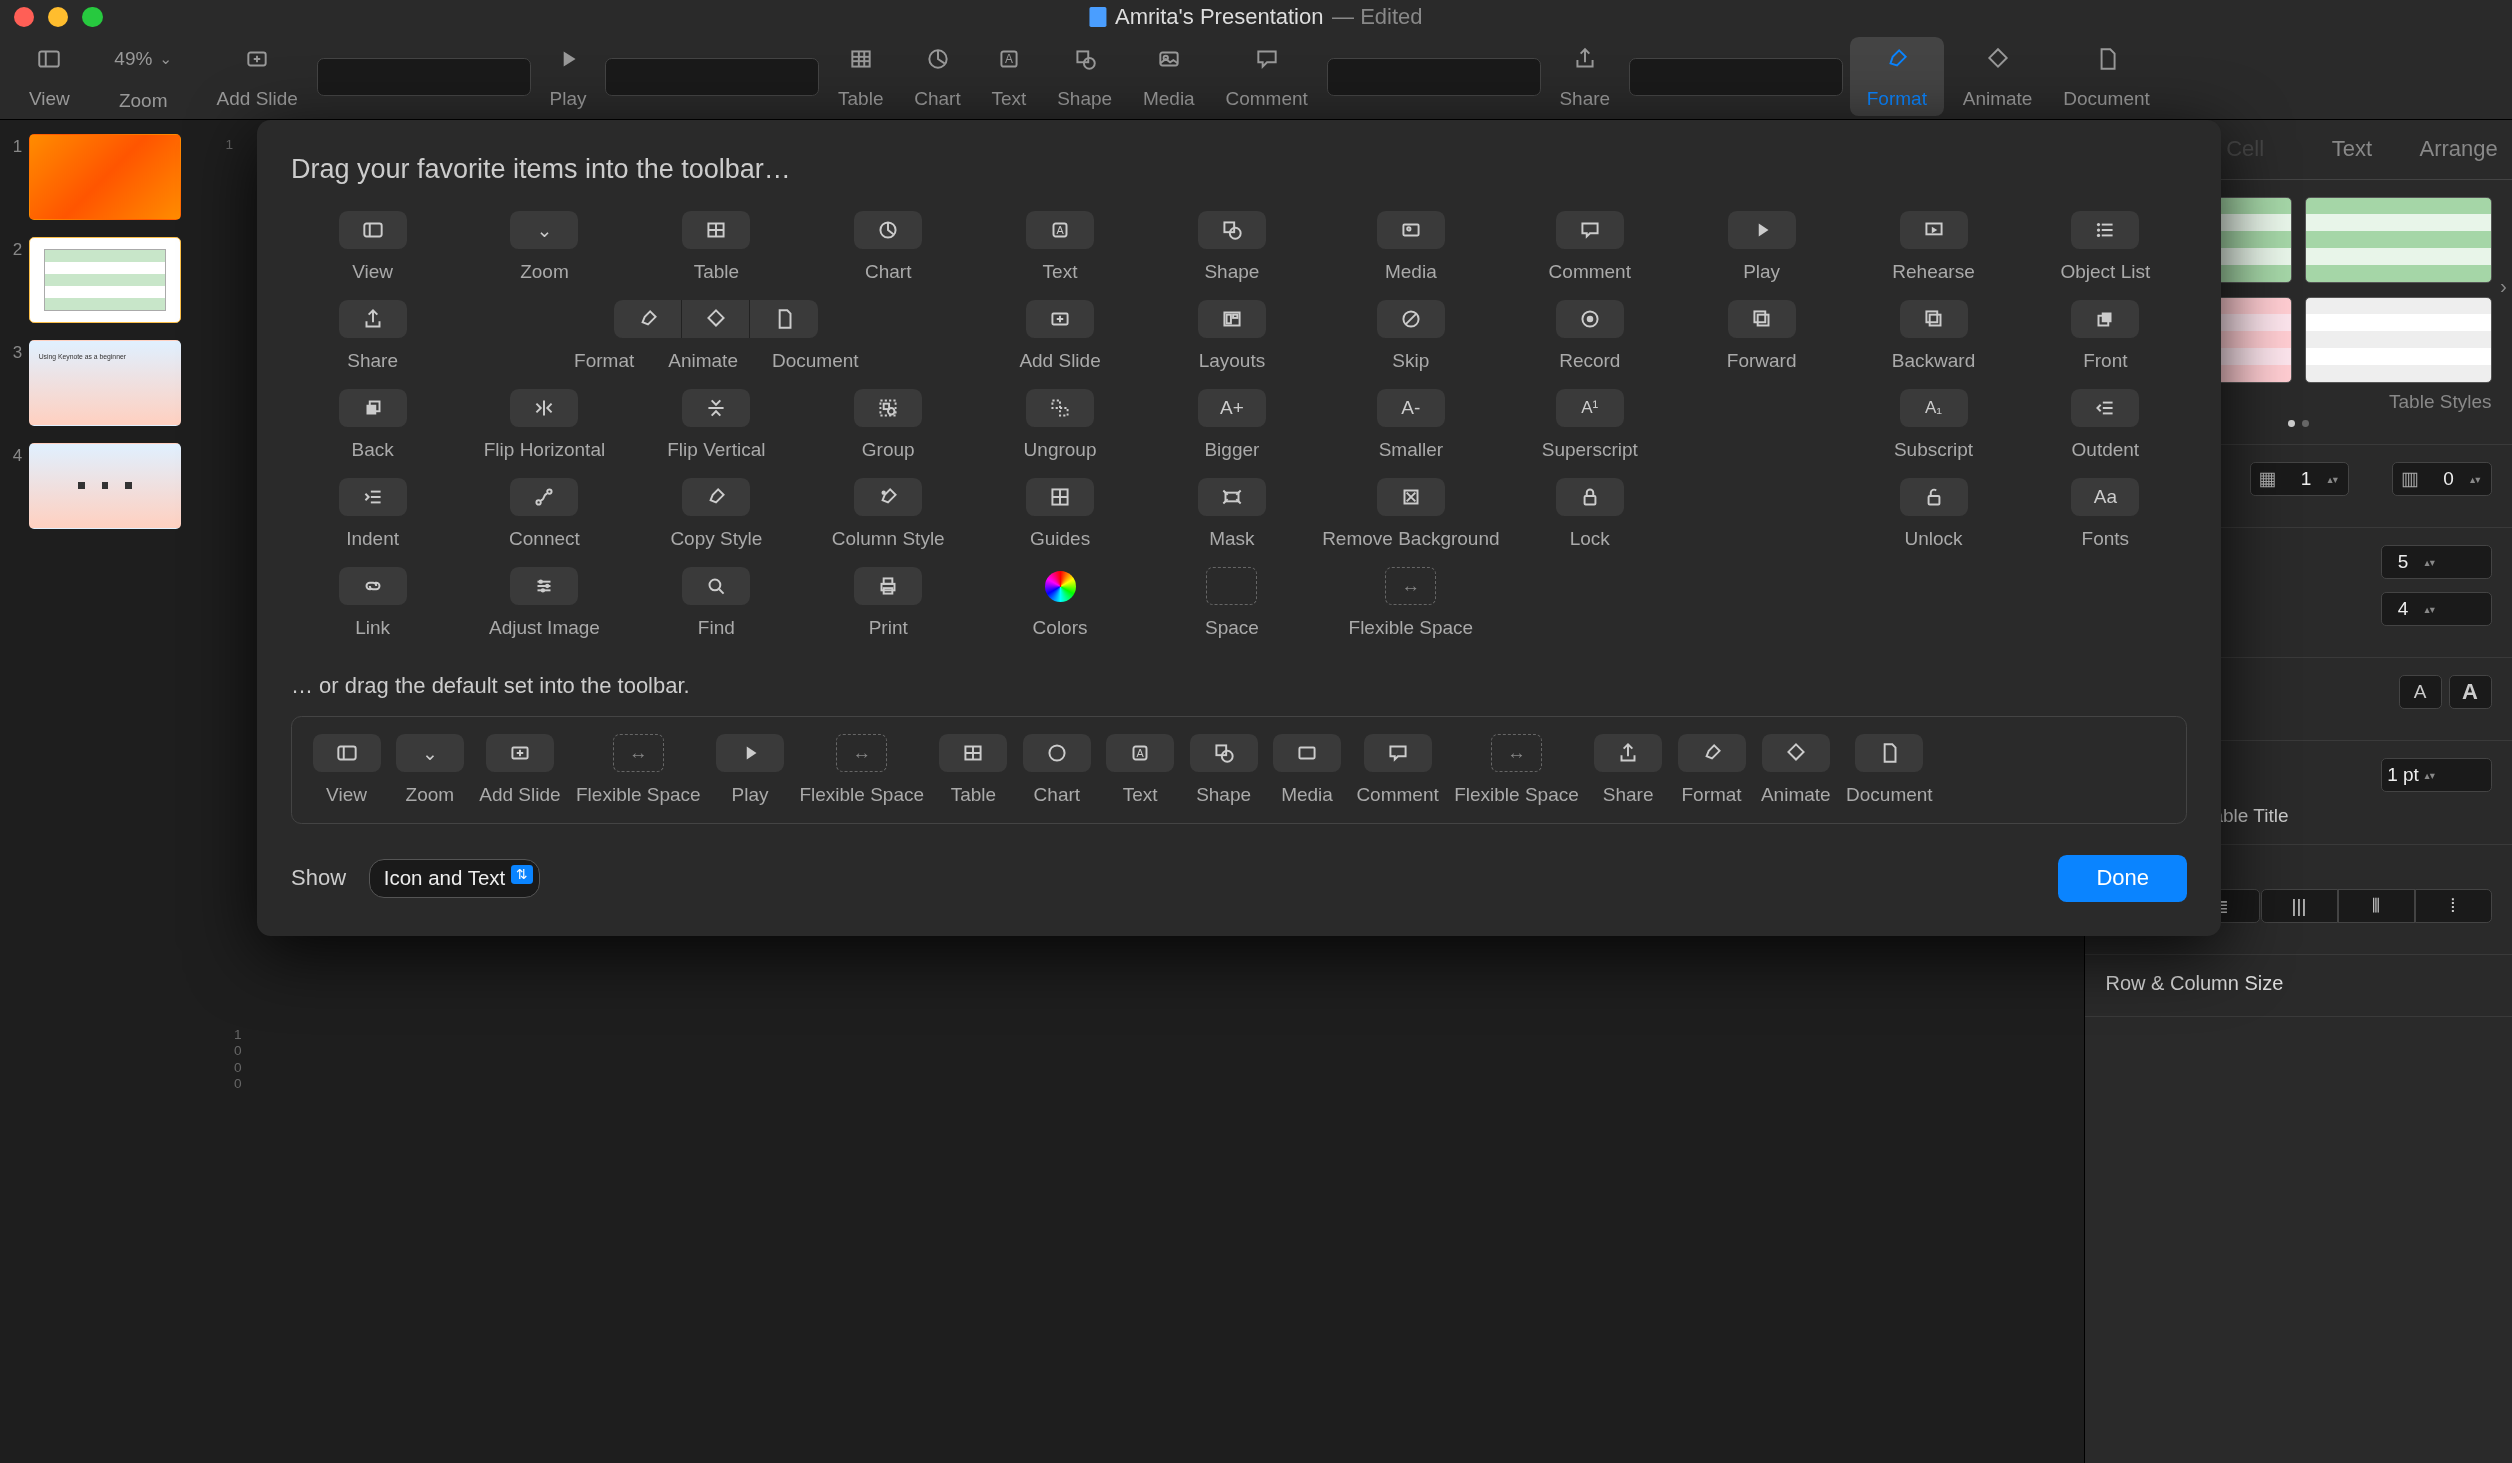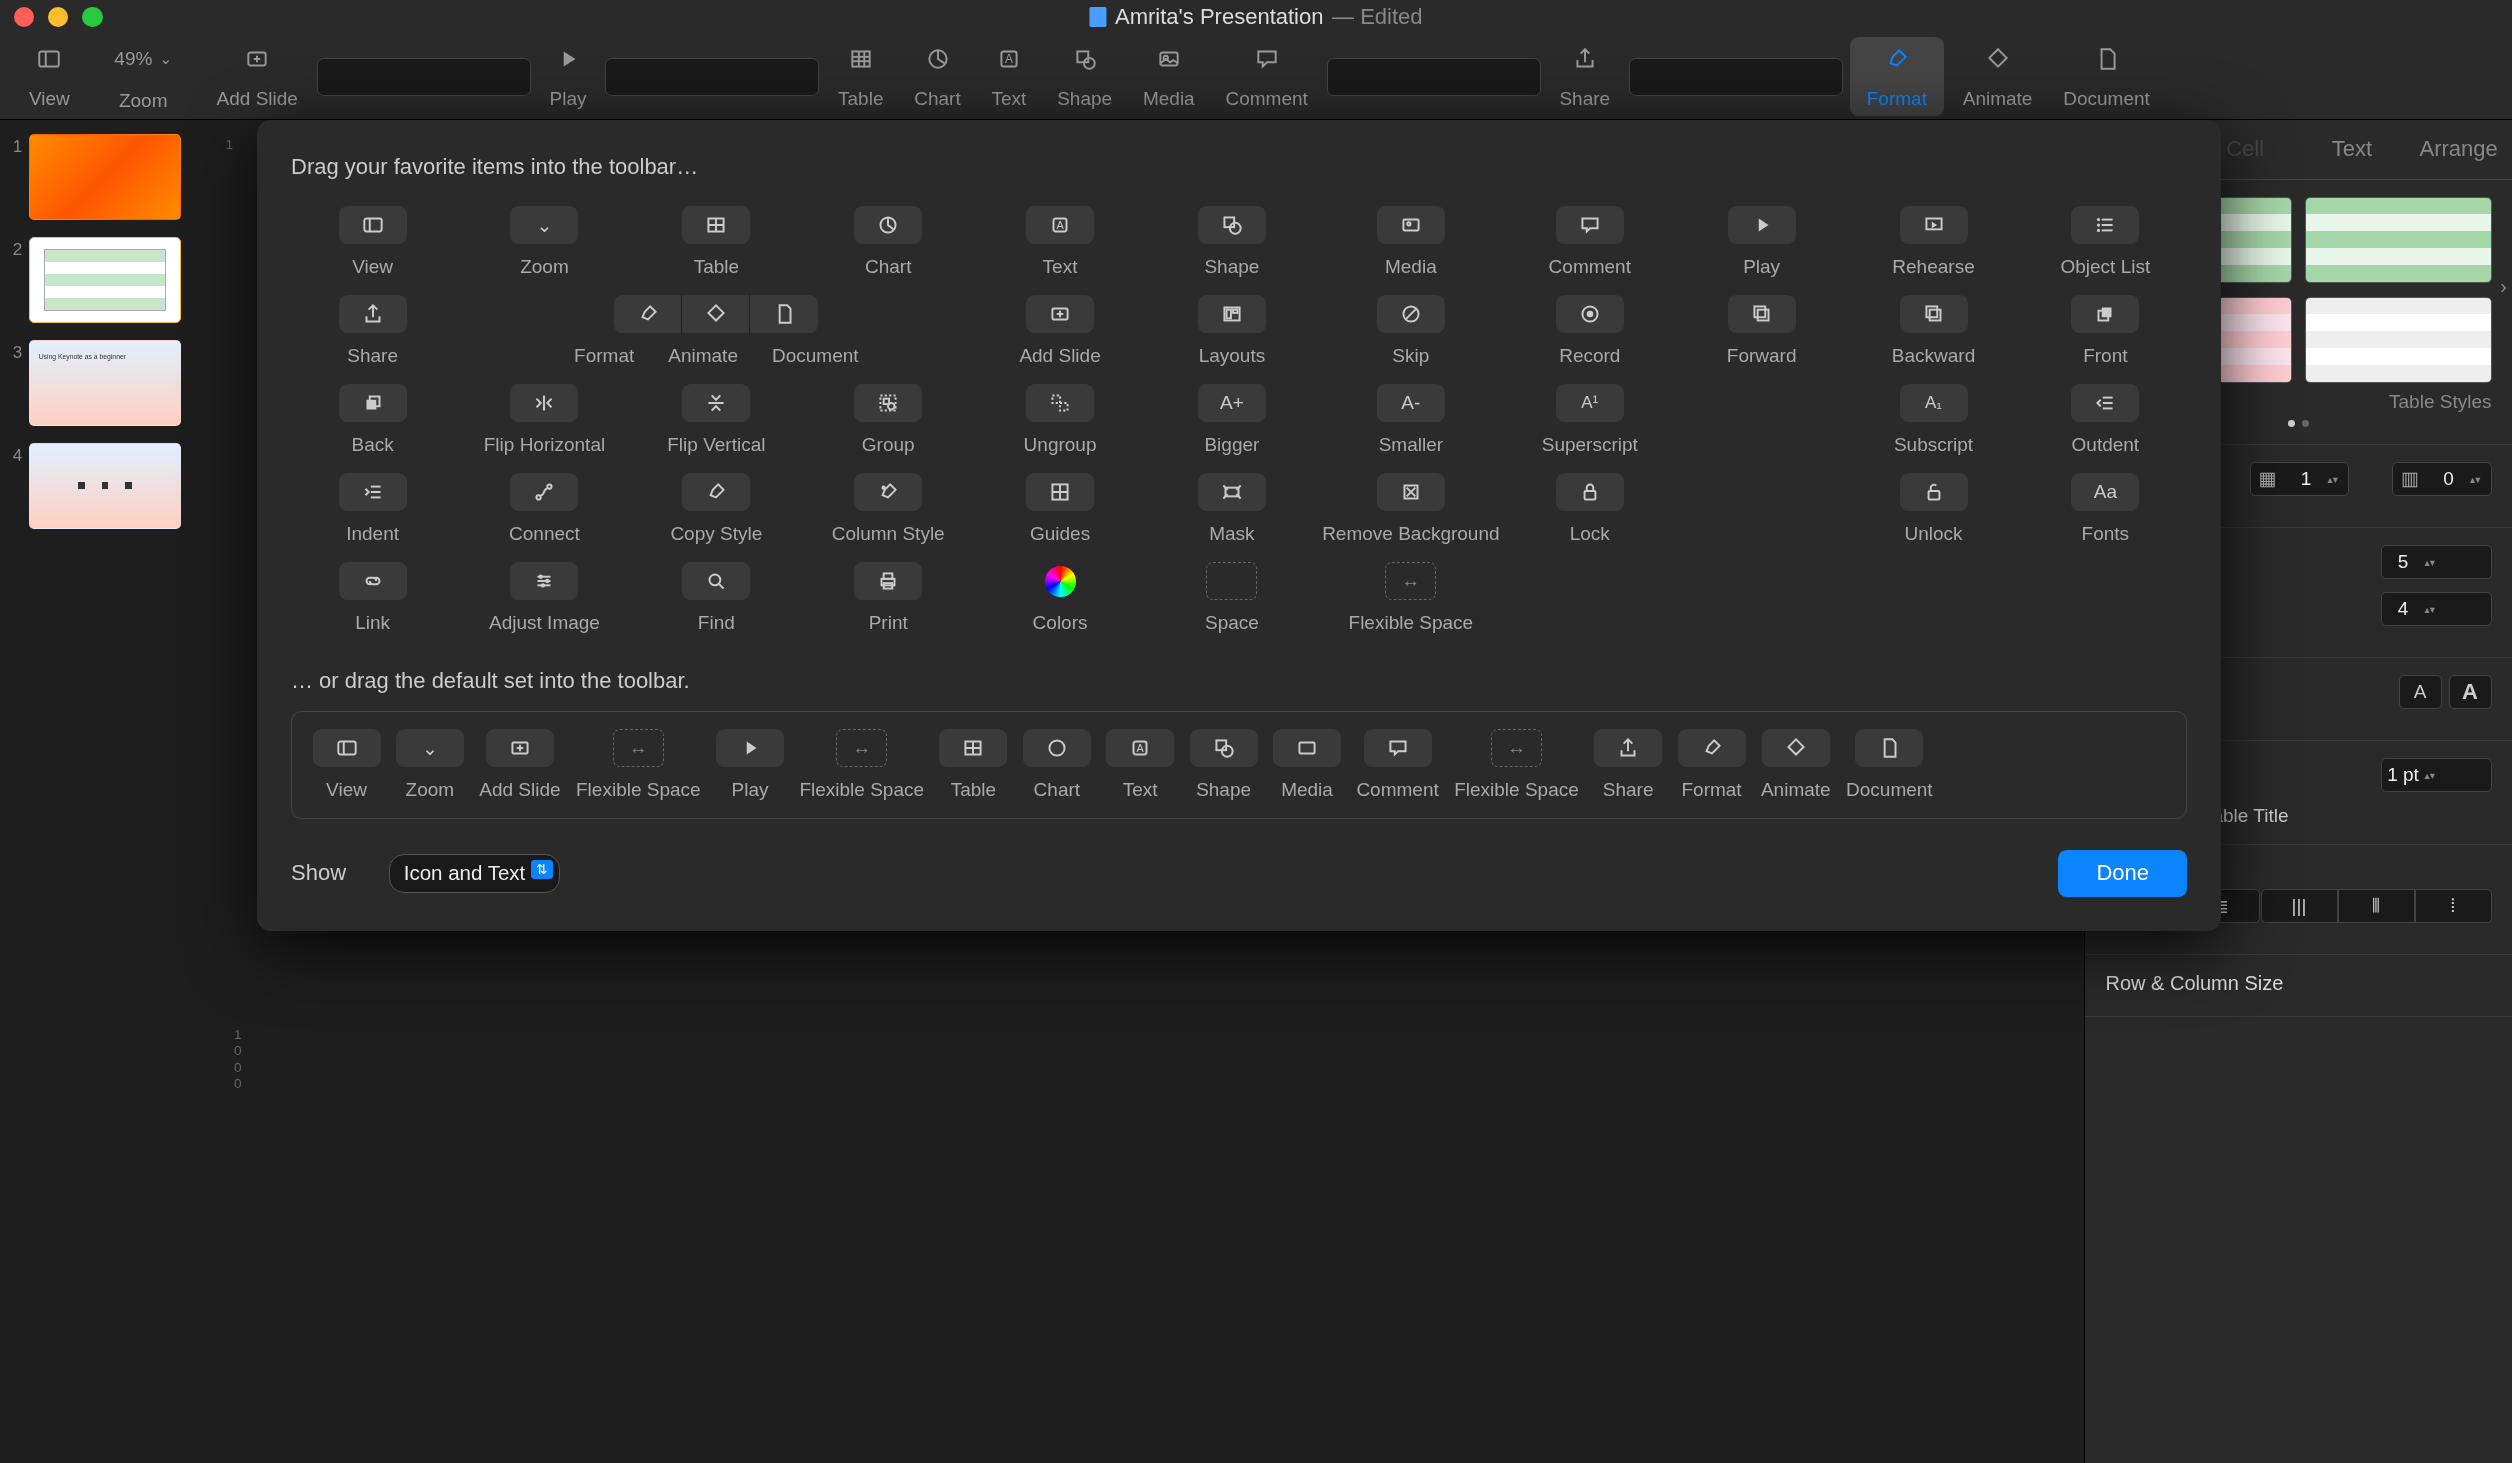--- a/index.html
+++ b/index.html
@@ -75,21 +75,21 @@
 .seg-group .seg:last-child { border-radius: 0 5.1px 5.1px 0; }
 .color-well { width: 68px; height: 34px; background: #fff; border-radius: 5.1px; border: 0.9px solid #555; position: relative; }
 .color-wheel { width: 24px; height: 24px; border-radius: 50%; background: conic-gradient(red, yellow, lime, cyan, blue, magenta, red); position: absolute; right: -34px; top: 5.1px; }
 .black-well { background: #000; }
 .checkbox-row { display: flex; align-items: center; gap: 10.3px; }
 .checkbox { width: 22px; height: 22px; border: 1.7px solid #666; border-radius: 3.4px; }
 .section-title { font-size: 20px; color: #ddd; margin-bottom: 4px; }
 
 
 .sheet { position: absolute; top: 120px; left: 257px; right: 291px; background: #2a2a2a; border-radius: 13.7px; box-shadow: 0 17px 68px rgba(0,0,0,0.8); padding: 34px; z-index: 100; }
-.sheet-title { font-size: 22px; color: #ccc; margin-bottom: 26px; }
+.sheet-title { font-size: 27px; color: #ccc; margin-bottom: 26px; }
 .items-grid { display: grid; grid-template-columns: repeat(11, 1fr); gap: 17px 8.6px; margin-bottom: 34px; }
 .grid-item { display: flex; flex-direction: column; align-items: center; gap: 12px; }
 .grid-item .btn { width: 68px; height: 38px; background: #3a3a3a; border-radius: 8.6px; display: flex; align-items: center; justify-content: center; color: #ccc; }
 .grid-item .btn.nobox { background: transparent; }
 .grid-item .btn-group { display: flex; }
 .grid-item .btn-group .btn { border-radius: 0; border-right: 0.9px solid #222; }
 .grid-item .btn-group .btn:first-child { border-radius: 8.6px 0 0 8.6px; }
 .grid-item .btn-group .btn:last-child { border-radius: 0 8.6px 8.6px 0; border-right: none; }
 .grid-item .ilabel { font-size: 19px; color: #aaa; text-align: center; white-space: nowrap; }
 .grid-item.span3 { grid-column: span 3; }
@@ -98,21 +98,21 @@
 .space-btn { width: 51px; height: 38px; border: 0.9px dashed #666; border-radius: 6.8px; }
 .flex-space-btn { width: 51px; height: 38px; border: 0.9px dashed #666; border-radius: 6.8px; display: flex; align-items: center; justify-content: center; }
 .flex-space-btn::before { content: "↔"; color: #888; }
 
 .default-title { font-size: 22px; color: #ccc; margin: 26px 0 17px; }
 .default-bar { border: 0.9px solid #444; border-radius: 10.3px; padding: 17px 20.5px; display: flex; align-items: center; gap: 15.4px; background: #2a2a2a; }
 .default-bar .grid-item { flex-shrink: 0; }
 
 .sheet-footer { display: flex; align-items: center; margin-top: 31px; }
 .sheet-footer .show-label { font-size: 22px; color: #ccc; margin-right: 23px; }
-.popup { background: #1a1a1a; border: 0.9px solid #555; border-radius: 15px; padding: 6.8px 34px 6.8px 13.7px; font-size: 20.5px; color: #eee; position: relative; margin-left: 20px; }
+.popup { background: #1a1a1a; border: 0.9px solid #555; border-radius: 15px; padding: 6.8px 34px 6.8px 13.7px; font-size: 20.5px; color: #eee; position: relative; }
 .popup::after { content: "⇅"; position: absolute; right: 6.8px; top: 5.1px; color: #fff; background: #0a84ff; border-radius: 3.4px; padding: 1.7px 5.1px; font-size: 13.7px; }
 .done-btn { margin-left: auto; background: #0a84ff; color: #fff; border: none; border-radius: 8.6px; padding: 10.3px 38px; font-size: 22px; }
 
 svg { width: 26px; height: 26px; }
 .ico-stroke { stroke: currentColor; stroke-width: 1.8; fill: none; }
 </style>
 </head>
 <body>
 
 <div class="titlebar">

